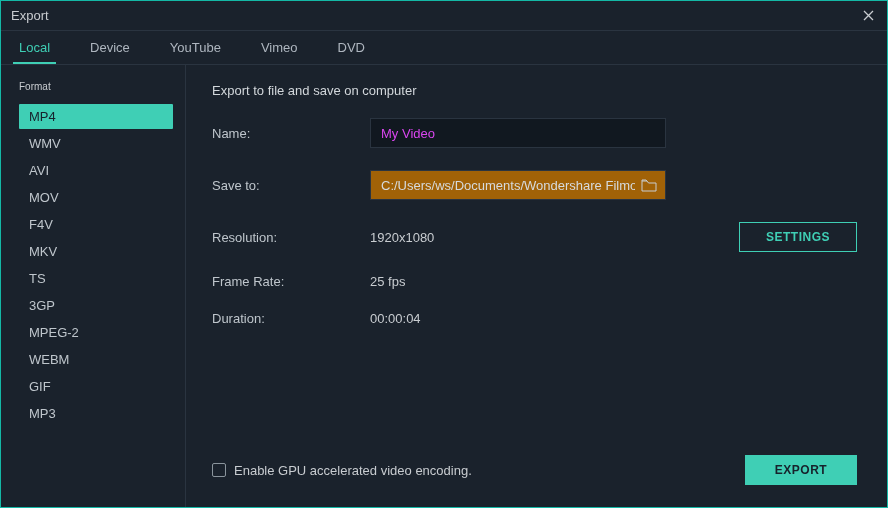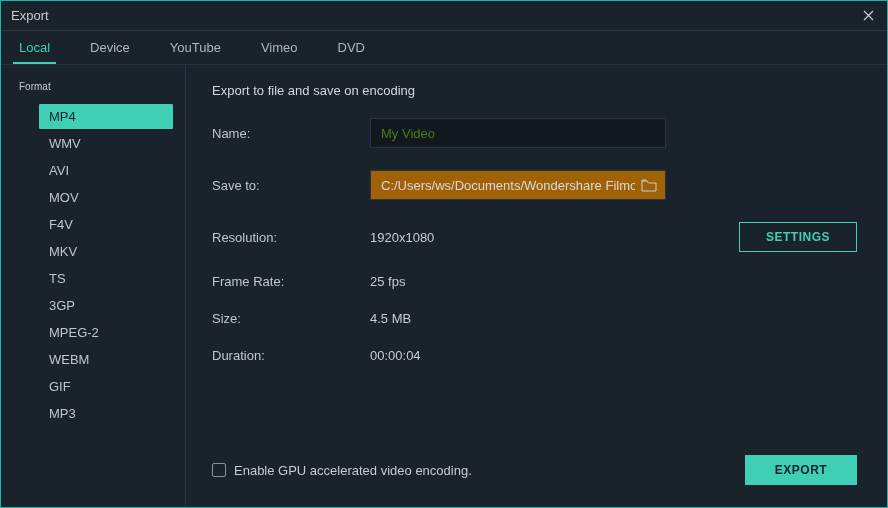--- a/index.html
+++ b/index.html
@@ -64,21 +64,20 @@
   margin-bottom: 12px;
 }
 .format-list { list-style: none; }
 .format-item {
   padding: 5px 10px;
   margin-bottom: 2px;
   cursor: pointer;
   color: #bfc6cc;
   font-size: 13px;
   border-radius: 1px;
-  margin-left: 20px;
 }
 .format-item.selected {
   background: #3fcfb5;
   color: #17222c;
 }
 .main {
   flex: 1;
   padding: 18px 30px 12px 26px;
   display: flex;
   flex-direction: column;
@@ -90,21 +89,21 @@
 }
 .form { display: flex; flex-direction: column; gap: 22px; }
 .row { display: flex; align-items: center; }
 .row .label { width: 158px; color: #bfc6cc; }
 .row .value { color: #c8ccd0; }
 .text-input {
   width: 296px;
   height: 30px;
   background: #111820;
   border: 1px solid #2a3440;
-  color: #4d7c0f;
+  color: #d946ef;
   padding: 0 10px;
   font-size: 13px;
 }
 .path-wrap {
   width: 296px;
   height: 30px;
   background: #a16207;
   border: 1px solid #2a3440;
   display: flex;
   align-items: center;
@@ -192,21 +191,21 @@
           <li class="format-item">TS</li>
           <li class="format-item">3GP</li>
           <li class="format-item">MPEG-2</li>
           <li class="format-item">WEBM</li>
           <li class="format-item">GIF</li>
           <li class="format-item">MP3</li>
         </ul>
     </div>
 
     <div class="main">
-      <div class="main-heading">Export to file and save on encoding</div>
+      <div class="main-heading">Export to file and save on computer</div>
 
       <div class="form">
         <div class="row">
           <span class="label">Name:</span>
           <input class="text-input" value="My Video" style="">
         </div>
 
         <div class="row">
           <span class="label">Save to:</span>
           <div class="path-wrap">
@@ -223,24 +222,20 @@
           <span class="label">Resolution:</span>
           <span class="value">1920x1080</span>
           <button class="settings-btn">SETTINGS</button>
         </div>
 
         <div class="row">
           <span class="label">Frame Rate:</span>
           <span class="value">25 fps</span>
         </div>
 
-        <div class="row">
-          <span class="label">Size:</span>
-          <span class="value">4.5 MB</span>
-        </div>
 
         <div class="row">
           <span class="label">Duration:</span>
           <span class="value">00:00:04</span>
         </div>
       </div>
 
       <div class="footer">
         <label class="checkbox-wrap">
           <span class="checkbox-box"></span>

